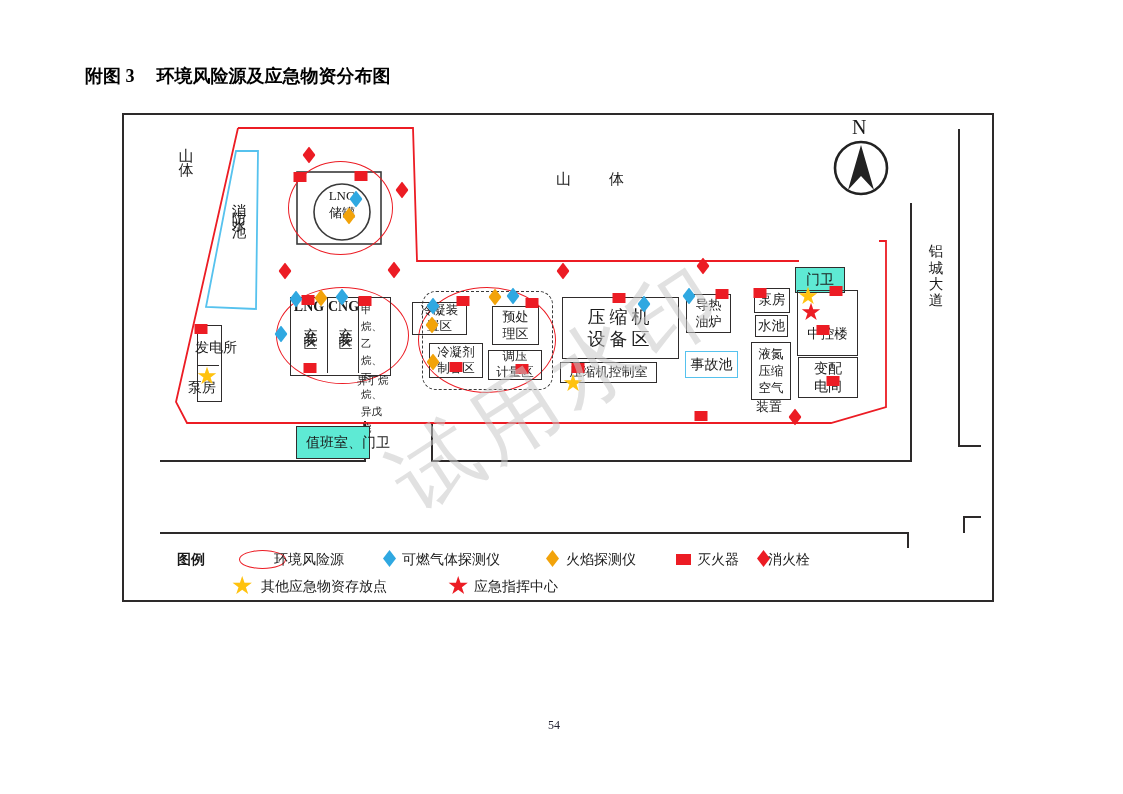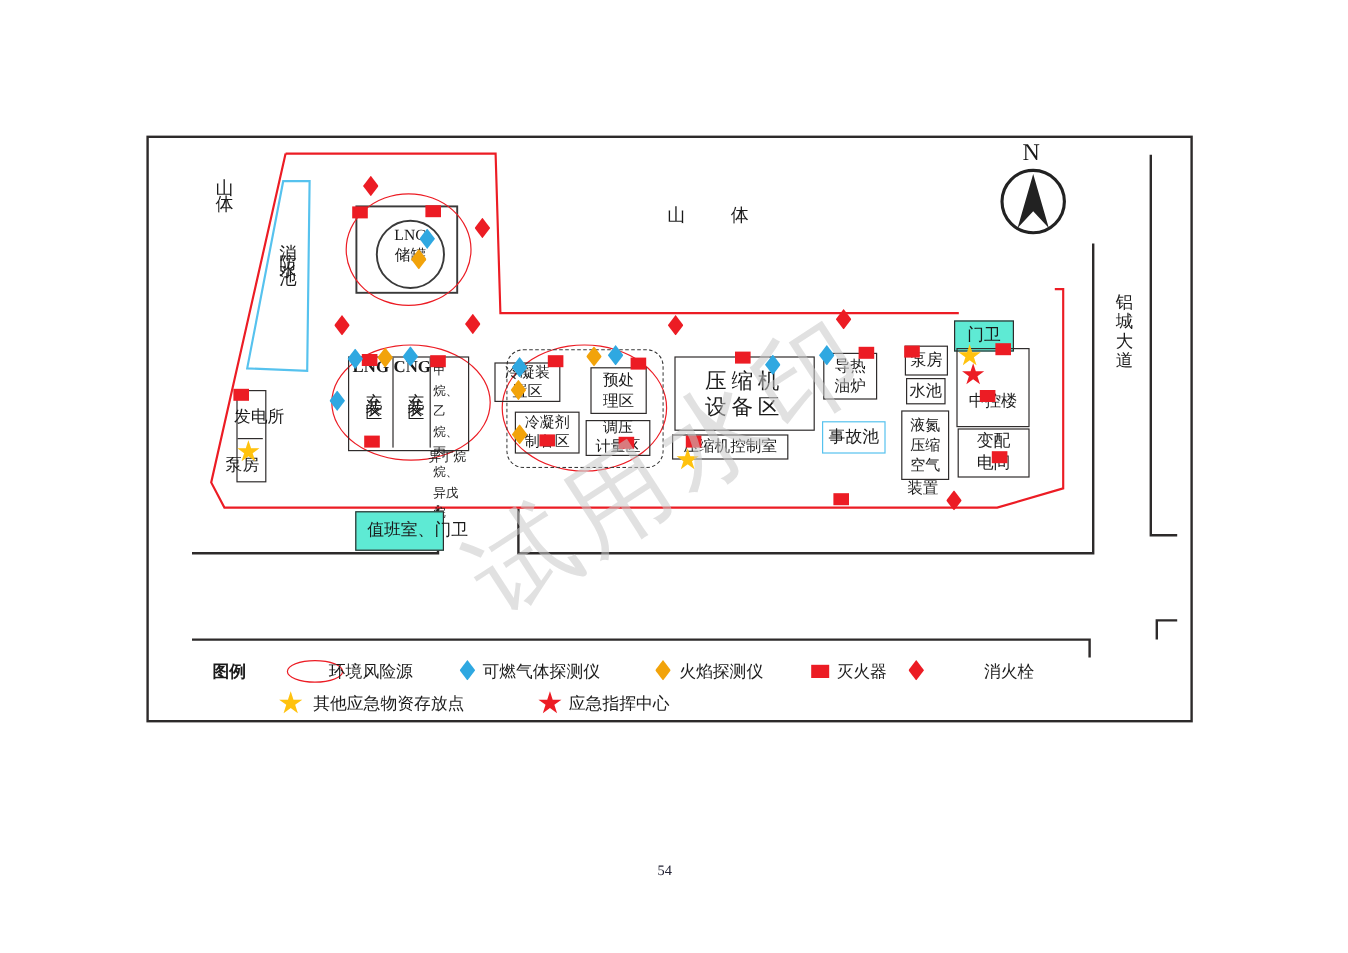--- a/index.html
+++ b/index.html
@@ -41,20 +41,23 @@
   .lg-sym{position:absolute;z-index:3;transform:none;}
   
   .pagenum{position:absolute;left:548px;top:718px;font-size:12px;color:#223;}
   .compass-n{position:absolute;left:852px;top:116px;font-size:20px;z-index:3;}
 </style>
 </head>
 <body>
 
 <div class="page">
 
+  <div class="title">
+    <span class="pfx">附图 3</span><span>环境风险源及应急物资分布图</span>
+  </div>
 
   <div class="frame"></div>
 
   <svg class="lines" width="1123" height="794">
 
     <path d="M160 461 L365 461 L365 421" fill="none" stroke="#2d2a2a" stroke-width="2"></path>
     <path d="M432 424 L432 461 L911 461 L911 203" fill="none" stroke="#2d2a2a" stroke-width="2"></path>
     <path d="M959 129 L959 446 L981 446" fill="none" stroke="#2d2a2a" stroke-width="2"></path>
     <path d="M160 533 L908 533 L908 548" fill="none" stroke="#2d2a2a" stroke-width="2"></path>
     <path d="M964 533 L964 517 L981 517" fill="none" stroke="#2d2a2a" stroke-width="2"></path>
@@ -212,21 +215,21 @@
   <div class="lg" style="left:177px;top:551px;font-weight:bold;">图例</div>
   <div class="lg-ellipse" style="left:239px;top:550px;"></div>
   <div class="lg" style="left:274px;top:551px;">环境风险源</div>
   <div class="lg-sym dia blue" style="left:383px;top:550px;"></div>
   <div class="lg" style="left:402px;top:551px;">可燃气体探测仪</div>
   <div class="lg-sym dia yellow" style="left:546px;top:550px;"></div>
   <div class="lg" style="left:566px;top:551px;">火焰探测仪</div>
   <div class="lg-sym sq" style="left:676px;top:554px;width:15px;height:11px;"></div>
   <div class="lg" style="left:697px;top:551px;">灭火器</div>
   <div class="lg-sym dia red" style="left:757px;top:550px;"></div>
-  <div class="lg" style="left:820px;top:551px;">消火栓</div>
+  <div class="lg" style="left:768px;top:551px;">消火栓</div>
   <div class="lg-sym star y" style="left:231px;top:573px;font-size:25px;">★</div>
   <div class="lg" style="left:261px;top:578px;">其他应急物资存放点</div>
   <div class="lg-sym star r" style="left:447px;top:573px;font-size:25px;">★</div>
   <div class="lg" style="left:474px;top:578px;">应急指挥中心</div>
 
   <div class="pagenum">54</div>
 
 </div>
 
 </body></html>

